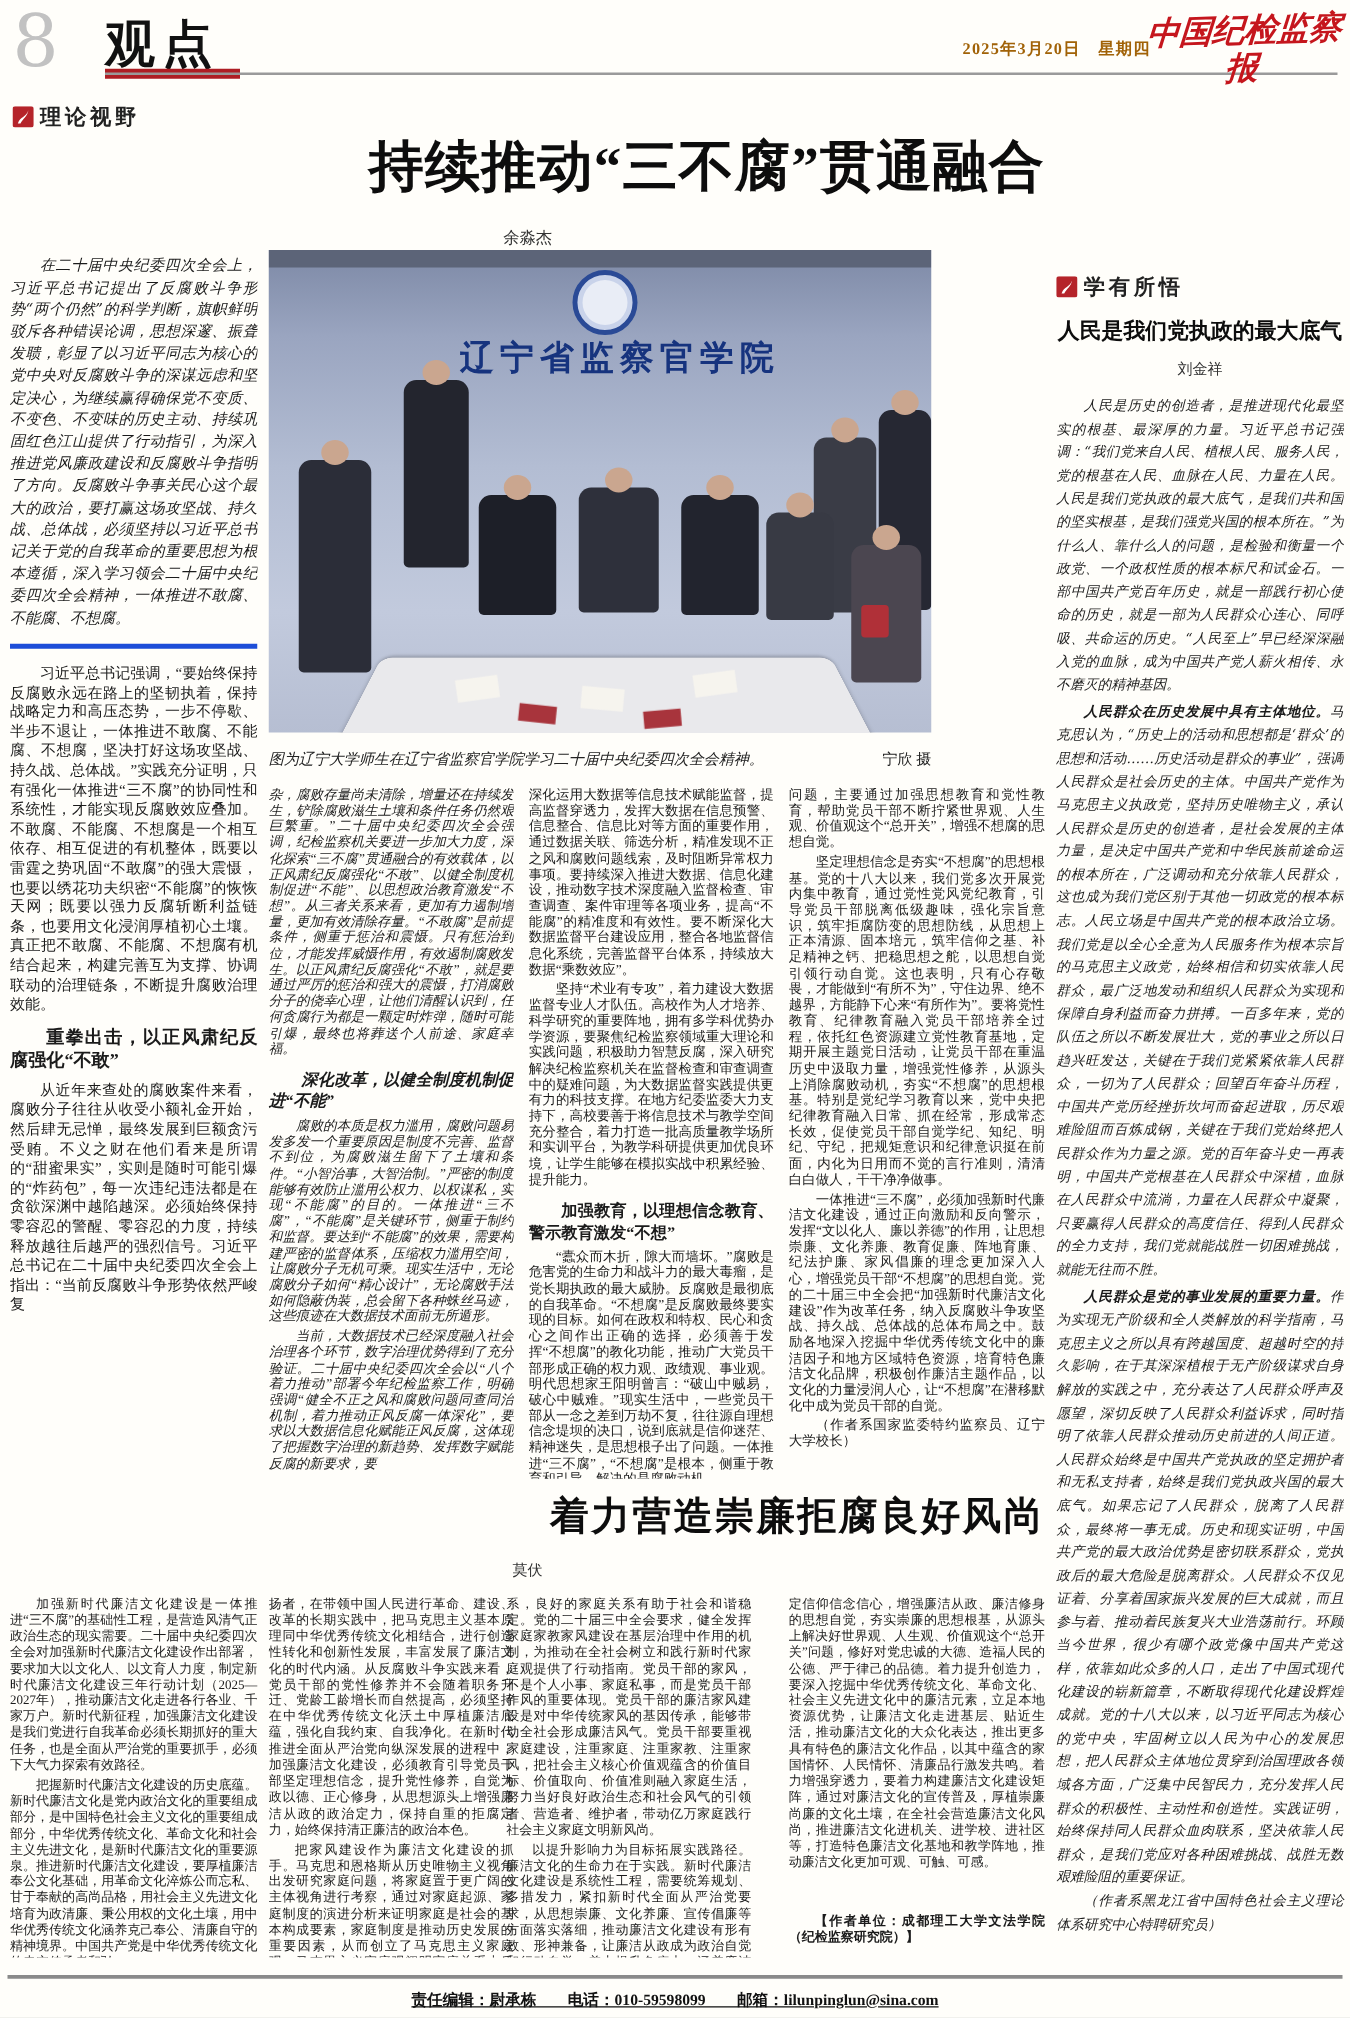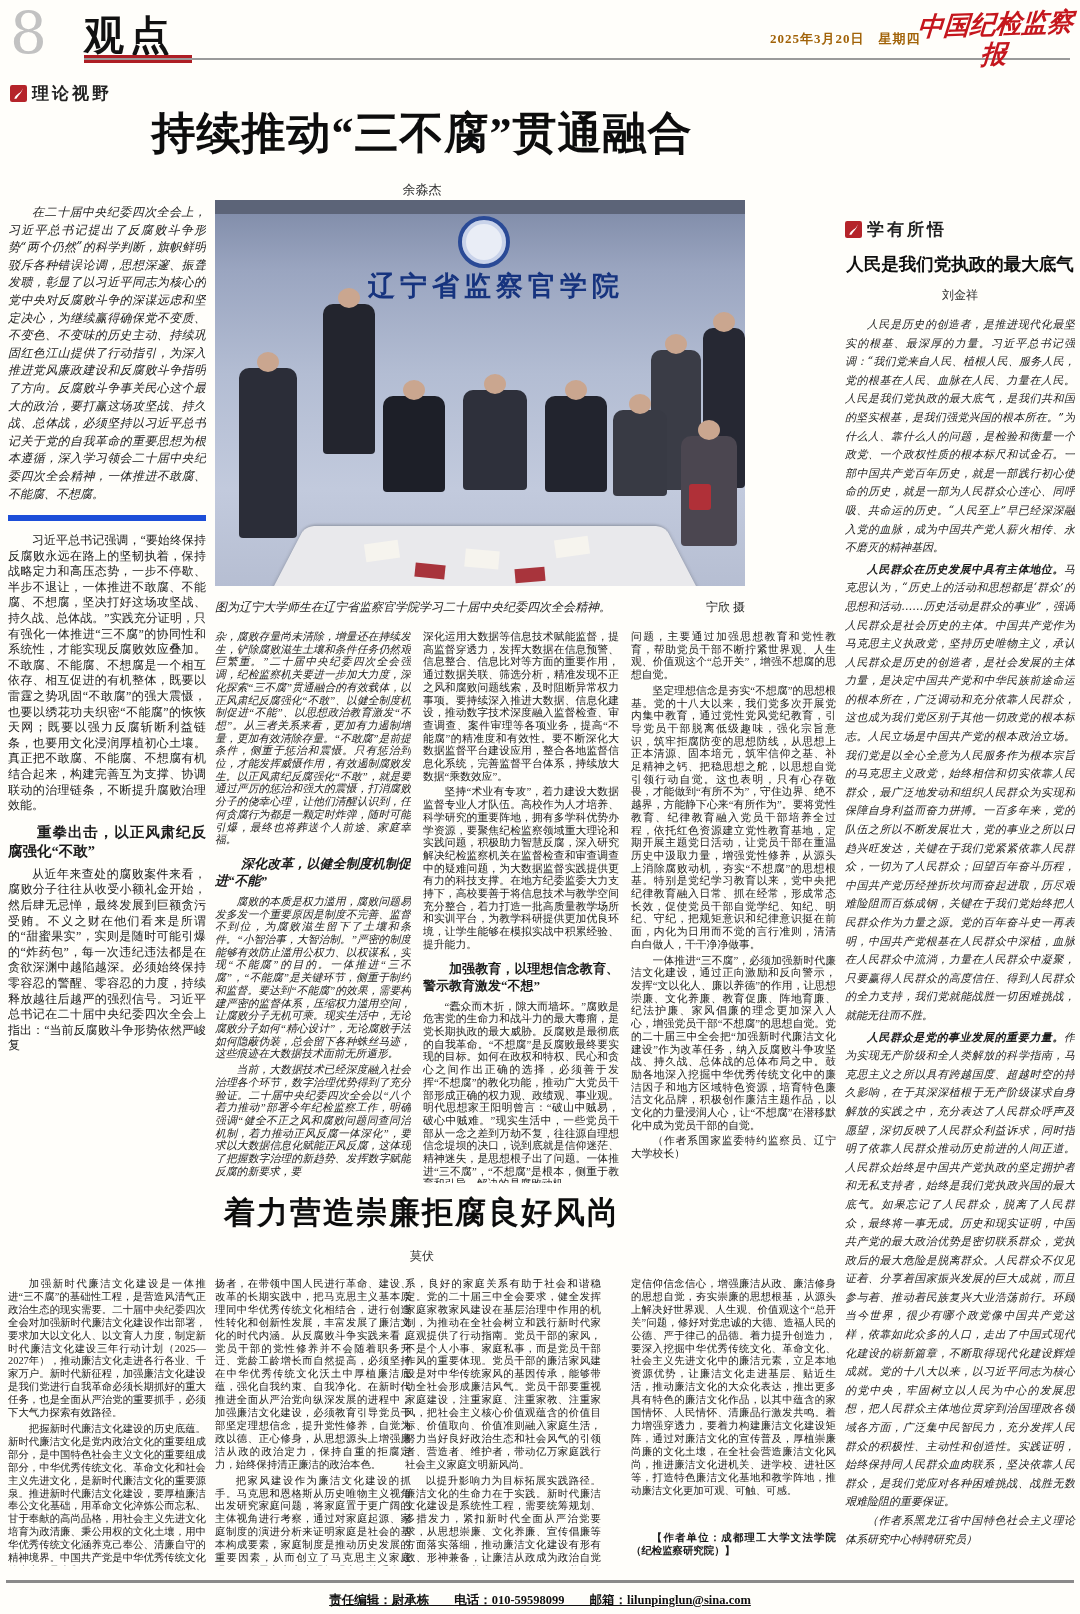--- a/index.html
+++ b/index.html
@@ -14,32 +14,32 @@
   .header-redbar{position:absolute;left:84px;top:55px;width:108px;height:8px;background:#ae1e24;}
   .header-date{position:absolute;left:770px;top:30px;font-size:13px;letter-spacing:1px;font-weight:bold;color:#a16207;}
   .masthead{position:absolute;left:912px;top:10px;width:165px;font-size:26px;line-height:30px;color:#c5161d;
             font-style:italic;font-weight:bold;transform:rotate(-2deg) skewX(-6deg);letter-spacing:0px;text-align:center;}
 
   
   .kicker{position:absolute;display:flex;align-items:center;gap:5px;font-size:17px;letter-spacing:3px;font-weight:bold;color:#222;}
   .kicker svg{display:block;}
 
   
-  .main-title{position:absolute;left:8px;top:104px;width:828px;text-align:center;
+  .main-title{position:absolute;left:8px;top:104px;width:828px;text-align:right;
               font-size:44px;font-weight:900;letter-spacing:1px;color:#0d0d0d;}
   .main-byline{position:absolute;left:8px;top:181px;width:828px;text-align:center;font-size:13px;color:#333;}
 
   .col{position:absolute;overflow:hidden;text-align:justify;}
   .col p{margin:0 0 3px 0;}
   .col .para{text-indent:2em;}
   .col .cont{text-indent:0;}
   .col .attr{text-indent:2em;}
   .col .sub{font-weight:bold;text-indent:2em;margin:9px 0 6px 0;}
   .col .lead{font-style:italic;font-family:"DejaVu Serif",serif;text-indent:2em;
-             border-bottom:6px solid #1d4ed8;padding-bottom:12px;margin-bottom:12px;}
+             border-bottom:4px solid #1d4ed8;padding-bottom:12px;margin-bottom:12px;}
 
   .maincol1{left:8px;top:204px;width:198px;height:978px;font-size:12px;line-height:15.6px;}
   .maincol1 .lead{font-size:12px;line-height:17.6px;}
   .maincol1 .sub{font-size:14.5px;line-height:19px;}
 
   .bodycol{font-size:10.8px;line-height:12.7px;}
   .bodycol .sub{font-size:13px;line-height:17px;}
   .maincol2{left:215px;top:630px;width:196px;height:553px;font-style:italic;}
   .maincol3{left:423px;top:630px;width:196px;height:553px;}
   .maincol4{left:631px;top:630px;width:205px;height:553px;}
@@ -67,21 +67,21 @@
   .sidebar-title{position:absolute;left:845px;top:252px;width:230px;text-align:center;
                  font-size:17.5px;font-weight:900;color:#0d0d0d;}
   .sidebar-byline{position:absolute;left:845px;top:287px;width:230px;text-align:center;font-size:12px;color:#333;}
   .sidecol{left:845px;top:316px;width:230px;height:1192px;font-size:11px;line-height:18.6px;
            font-style:italic;font-family:"DejaVu Serif",serif;}
   .sidecol b{font-weight:bold;}
   .side-attr{position:absolute;left:845px;top:1512px;width:230px;font-size:11px;line-height:18.6px;
              font-style:italic;font-family:"DejaVu Serif",serif;text-indent:2em;text-align:justify;}
 
   
-  .bottom-title{position:absolute;left:8px;top:1192px;width:828px;text-align:center;
+  .bottom-title{position:absolute;left:8px;top:1192px;width:828px;text-align:right;
                 font-size:31px;font-weight:900;letter-spacing:2px;color:#0d0d0d;}
   .bottom-byline{position:absolute;left:8px;top:1248px;width:828px;text-align:center;font-size:12px;color:#333;}
   .botcol{font-size:10.4px;line-height:12.9px;}
   .botcol1{left:8px;top:1278px;width:198px;height:288px;}
   .botcol2{left:215px;top:1278px;width:196px;height:288px;}
   .botcol3{left:405px;top:1278px;width:196px;height:288px;}
   .botcol4{left:631px;top:1278px;width:205px;height:252px;}
   .bot-attr{position:absolute;left:631px;top:1532px;width:205px;font-size:10.4px;line-height:12.9px;
             text-indent:2em;text-align:justify;font-weight:bold;}
 

